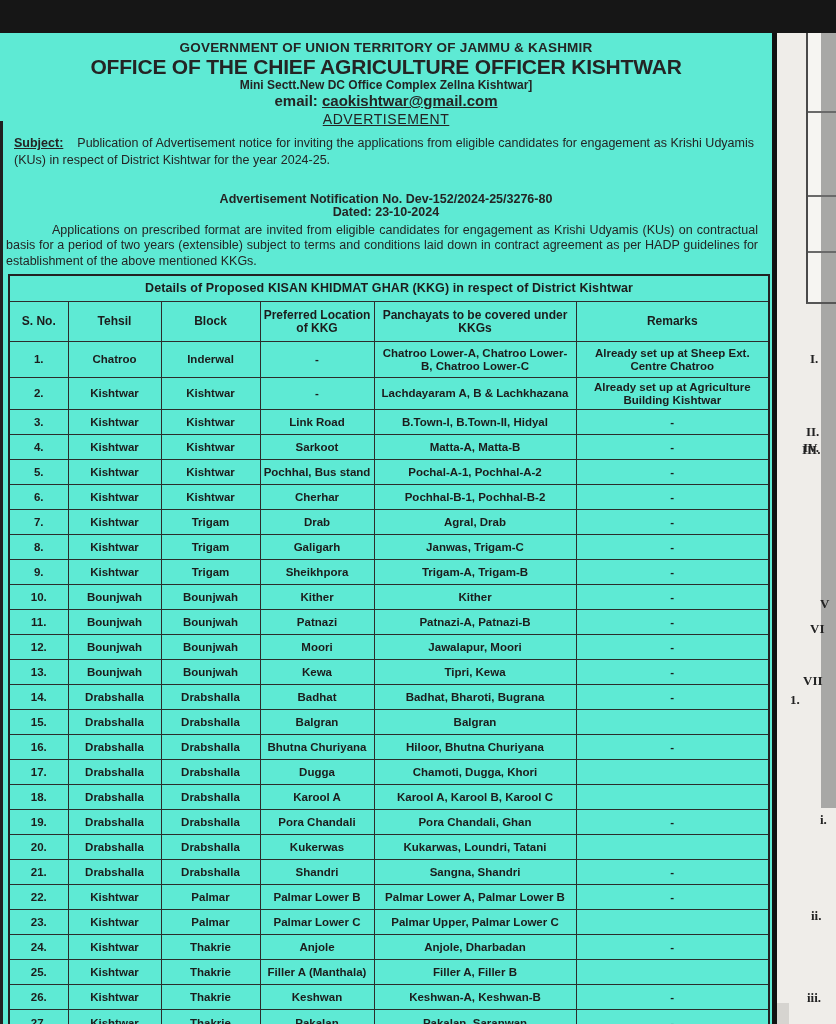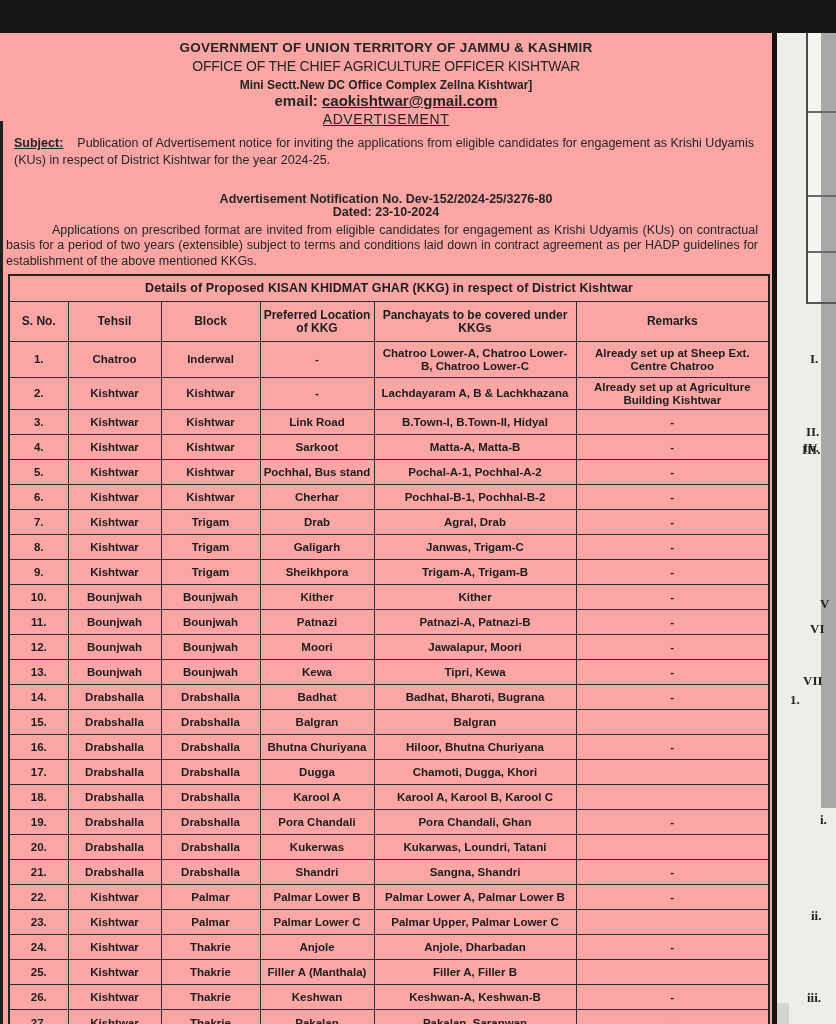--- a/index.html
+++ b/index.html
@@ -5,26 +5,26 @@
   html,body{margin:0;padding:0;}
   body{width:836px;height:1024px;overflow:hidden;background:#e9e7e4;
        font-family:"Liberation Sans",sans-serif;}
   .stage{position:relative;width:836px;height:1024px;overflow:hidden;}
 
   
   .black-bar{position:absolute;left:0;top:0;width:836px;height:33px;background:#161616;}
 
   
   .page{position:absolute;left:0;top:33px;width:772px;height:991px;
-        background:#fca5a5;color:#242424;}
+        background:#5eead4;color:#242424;}
   .left-edge{position:absolute;left:0;top:88px;width:3px;height:903px;background:#202020;}
 
   .doc-header{text-align:center;padding-top:7px;}
   .h-gov{font-size:13.5px;font-weight:700;line-height:15px;letter-spacing:.2px;}
-  .h-office{font-size:14px;font-weight:400;line-height:23px;letter-spacing:-.2px;}
+  .h-office{font-size:21px;font-weight:700;line-height:23px;letter-spacing:-.2px;}
   .h-addr{font-size:12px;font-weight:700;line-height:14px;}
   .h-email{font-size:15px;font-weight:700;line-height:18px;}
   .h-email .u{text-decoration:underline;}
   .h-adv{font-size:14px;font-weight:400;line-height:17px;margin-top:1px;
          text-decoration:underline;letter-spacing:.6px;}
 
   .subject{margin:7px 18px 0 14px;font-size:12.5px;line-height:16.5px;
            text-align:justify;}
   .subj-label{font-weight:700;text-decoration:underline;margin-right:14px;}
 

